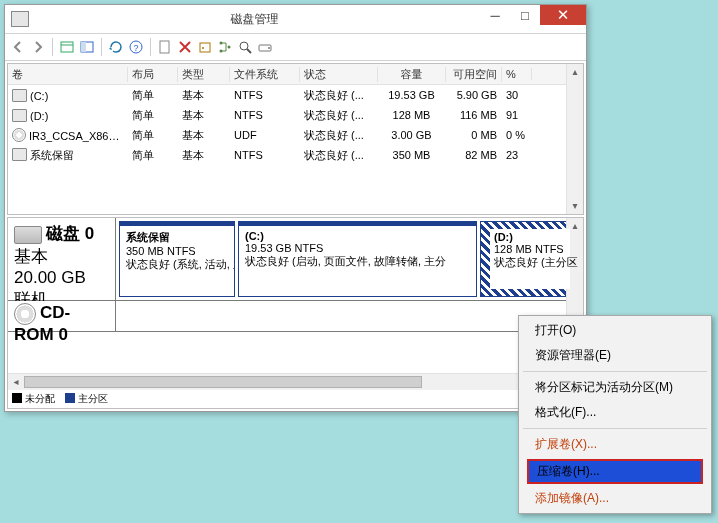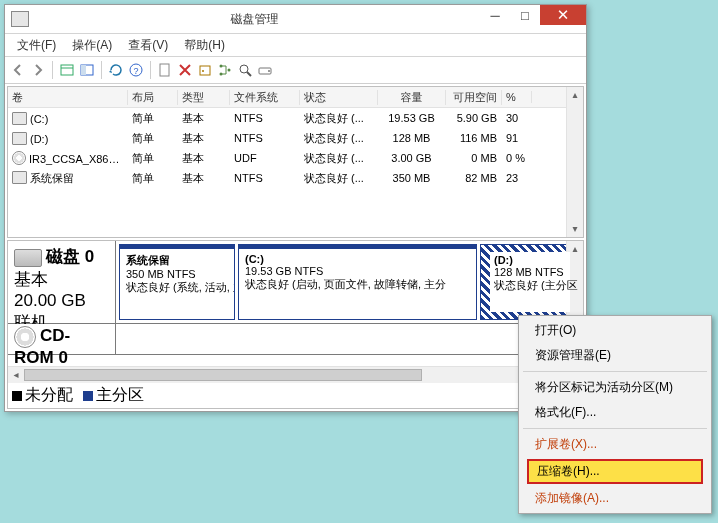--- a/index.html
+++ b/index.html
@@ -229,21 +229,21 @@
     height:16px; background:#f0f0f0; border-top:1px solid #e2e2e2;
     display:flex; align-items:center; justify-content:space-between;
     position:relative;
   }
   .scroll-thumb-h{
     position:absolute; left:16px; right:28%; top:2px; bottom:2px;
     background:#cfcfcf; border:1px solid #b0b0b0;
   }
   .legend {
     display:flex; align-items:center; gap:10px;
-    font-size:16px; padding:2px 4px;
+    font-size:10px; padding:2px 4px;
   }
   .legend .sq{width:10px;height:10px;display:inline-block;vertical-align:-1px;margin-right:3px;}
   .sq.black{background:#000;}
   .sq.blue{background:#1e3e8e;}
 
   .ctxmenu {
     position:absolute;
     left:518px;
     top:315px;
     width:188px;
@@ -256,43 +256,37 @@
   .ctxitem {
     padding:4px 14px;
     white-space:nowrap;
   }
   .ctxitem.dis { color:#c2410c; }
   .ctxsep { height:1px; background:#d0d0d0; margin:3px 2px;}
   .ctxitem.hl {
     margin:2px 6px;
     border:2px solid #c22;
     padding:2px 8px;
-    background:#fde047;
+    background:#1d4ed8;
   }
 </style>
 </head>
 <body>
 
 <div class="window">
   <div class="titlebar">
     <div class="appicon"></div>
     <div class="title">磁盘管理</div>
     <div class="winbtns">
       <div class="winbtn">─</div>
       <div class="winbtn">□</div>
       <div class="winbtn close">✕</div>
     </div>
   </div>
 
-  <div class="menubar">
-    <span>文件(F)</span>
-    <span>操作(A)</span>
-    <span>查看(V)</span>
-    <span>帮助(H)</span>
-  </div>
 
   <div class="toolbar">
     <div class="tbtn">
         <svg viewBox="0 0 16 16">
           <path d="M10 3 5 8l5 5" fill="none" stroke="#888" stroke-width="2"></path>
         </svg>
       </div>
     <div class="tbtn">
         <svg viewBox="0 0 16 16">
           <path d="m6 3 5 5-5 5" fill="none" stroke="#888" stroke-width="2"></path>

